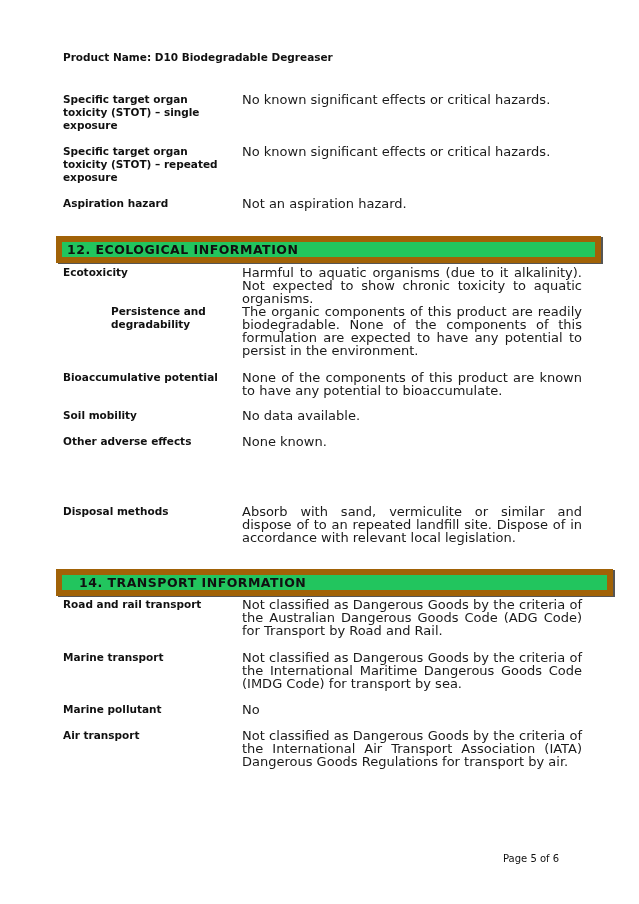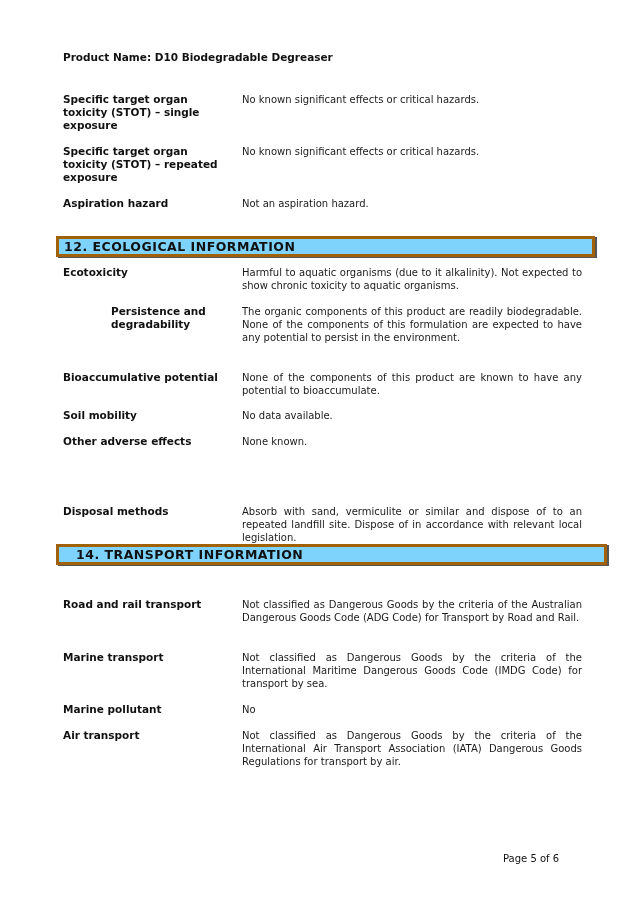--- a/index.html
+++ b/index.html
@@ -12,26 +12,26 @@
       position: absolute; left: 63px; top: 51px;
       font-size: 10.5px; font-weight: bold; letter-spacing: 0px;
     }
     .row { position: absolute; left: 63px; width: 520px; }
     .lbl {
       position: absolute; left: 0; top: 0; width: 175px;
       font-size: 10.5px; font-weight: bold; line-height: 13px;
     }
     .val {
       position: absolute; left: 179px; top: 0; width: 340px;
-      font-size: 10px; line-height: 13px; text-align: justify;
+      font-size: 13px; line-height: 13px; text-align: justify;
       color: #1a1a1a;
     }
     .sec {
       position: absolute; left: 56px; width: 528px; height: 15px;
-      background: #7dd3fc; border: 3px solid #a16207;
+      background: #22c55e; border: 6px solid #a16207;
       box-shadow: 2px 1px 0 #555;
       font-size: 12.5px; font-weight: bold; line-height: 15px;
       padding-left: 5px; box-sizing: content-box;
       letter-spacing: 0.5px;
     }
     .footer {
       position: absolute; left: 503px; top: 853px;
       font-size: 10px;
     }
   </style>
@@ -77,21 +77,21 @@
     <div class="lbl">Other adverse effects</div>
     <div class="val">None known.</div>
   </div>
 
 
   <div class="row" style="top:505px;">
     <div class="lbl">Disposal methods</div>
     <div class="val">Absorb with sand, vermiculite or similar and dispose of to an repeated landfill site. Dispose of in accordance with relevant local legislation.</div>
   </div>
 
-  <div class="sec" style="top:544px;padding-left:17px;">14.  TRANSPORT INFORMATION</div>
+  <div class="sec" style="top:569px;padding-left:17px;">14.  TRANSPORT INFORMATION</div>
 
   <div class="row" style="top:598px;">
     <div class="lbl">Road and rail transport</div>
     <div class="val">Not classified as Dangerous Goods by the criteria of the Australian Dangerous Goods Code (ADG Code) for Transport by Road and Rail.</div>
   </div>
   <div class="row" style="top:651px;">
     <div class="lbl">Marine transport</div>
     <div class="val">Not classified as Dangerous Goods by the criteria of the International Maritime Dangerous Goods Code (IMDG Code) for transport by sea.</div>
   </div>
   <div class="row" style="top:703px;">

